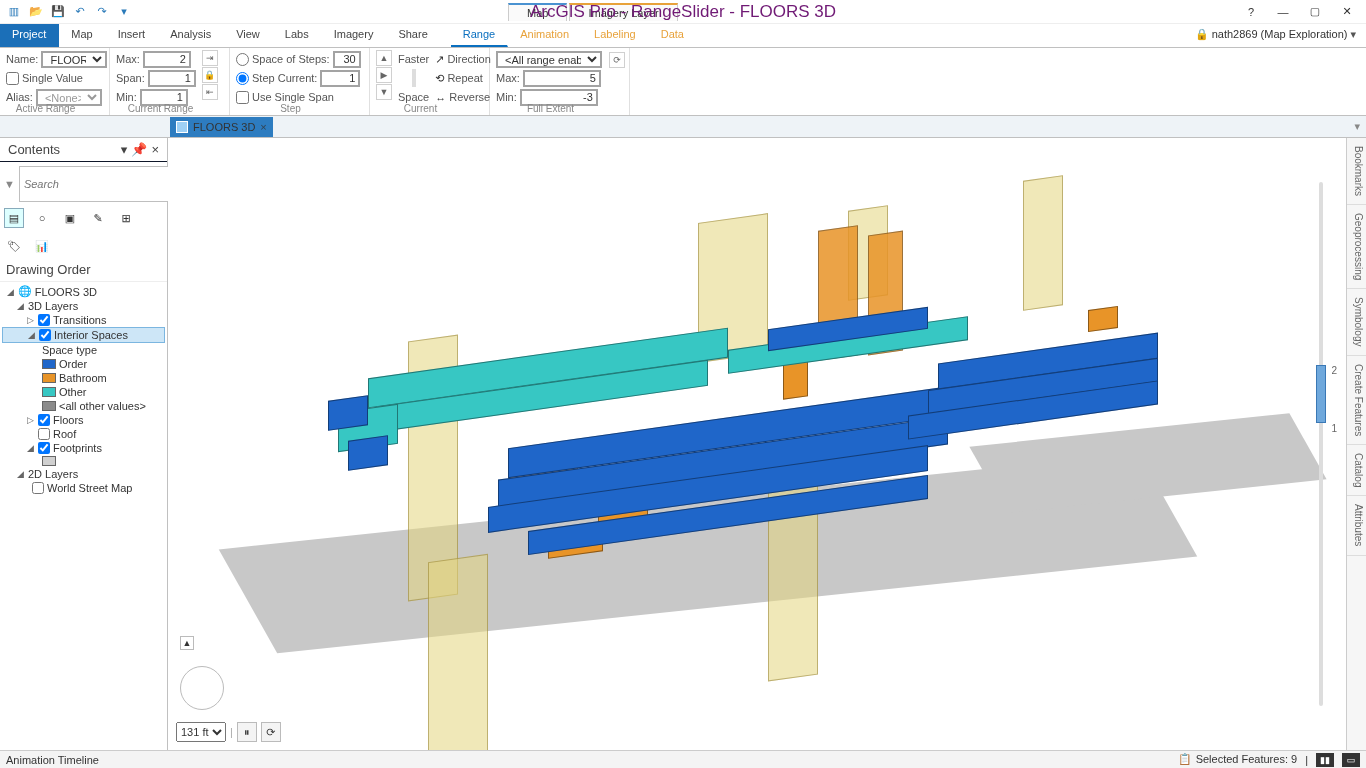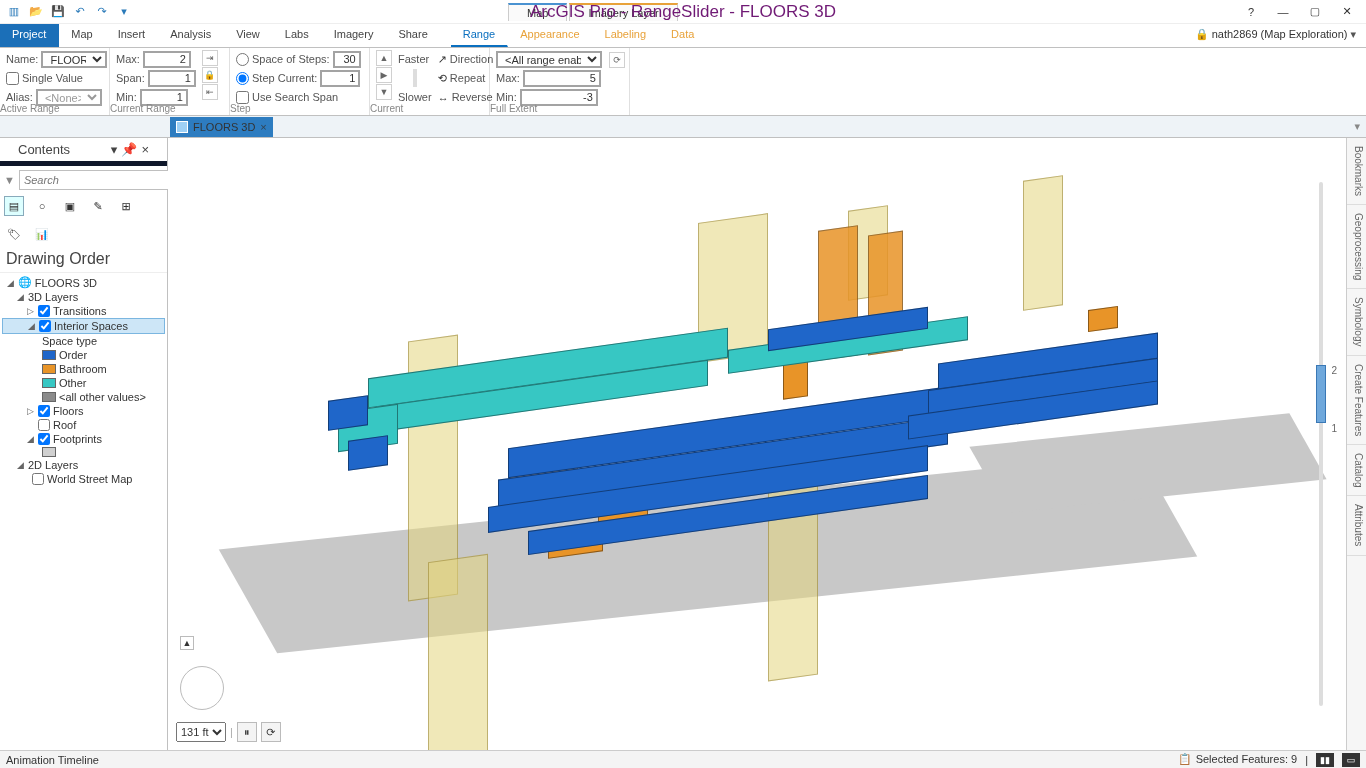--- a/index.html
+++ b/index.html
@@ -19,44 +19,44 @@
 .ribbon-tabs{height:24px;display:flex;align-items:stretch;border-bottom:1px solid #c0c0c0}
 .rtab{padding:4px 12px;cursor:pointer;color:#444;border-right:1px solid transparent}
 .rtab.project{background:#1b6fb8;color:#fff;font-weight:400}
 .rtab.active{color:#0a6fbf;border-bottom:2px solid #0a6fbf}
 .ctx-range{color:#4992d1}
 .ctx-app{color:#e8a23a}
 .user-info{margin-left:auto;padding:4px 10px;color:#555}
 
 .ribbon{height:68px;display:flex;border-bottom:1px solid #c0c0c0;background:#fff}
 .rgrp{border-right:1px solid #e0e0e0;padding:2px 6px 0;display:flex;flex-direction:column;position:relative}
-.rgrp-label{position:absolute;bottom:0;left:0;right:18px;text-align:left;font-size:10px;color:#888;padding-bottom:1px}
+.rgrp-label{position:absolute;bottom:0;left:0;right:18px;text-align:center;font-size:10px;color:#888;padding-bottom:1px}
 .rg-body{display:flex;gap:6px;flex:1}
 .fld{display:flex;align-items:center;gap:3px;height:18px}
 .fld label{font-size:11px;color:#555;white-space:nowrap}
 .fld input,.fld select{height:17px;border:2px solid #a3a3a3;padding:0 3px;font-size:11px;background:#fff}
 .fld input{text-align:right}
 .mini-btn{width:16px;height:16px;border:1px solid #d0d0d0;display:flex;align-items:center;justify-content:center;cursor:pointer;font-size:9px;color:#666}
 .col{display:flex;flex-direction:column;gap:1px}
 
 .doctabs{height:22px;background:#eef3f7;border-bottom:1px solid #c0c0c0;display:flex;align-items:center}
 .doctab{background:#2d7cc0;color:#fff;padding:2px 6px 2px 6px;display:flex;align-items:center;gap:5px;height:20px}
 .doctab .x{cursor:pointer;opacity:.8}
 .doctab-icon{width:12px;height:12px;background:#9ed0f5;border:1px solid #fff}
 
 .workspace{position:absolute;top:138px;bottom:18px;left:0;right:0;display:flex}
 .contents-pane{width:168px;border-right:1px solid #c0c0c0;display:flex;flex-direction:column;background:#fff}
-.pane-title{padding:4px 18px;border-bottom:5px solid #0f172a;display:flex;align-items:center}
+.pane-title{padding:4px 8px;border-bottom:1px solid #0f172a;display:flex;align-items:center}
 .pane-title span{font-size:13px;color:#444}
 .pane-title .ctrls{margin-left:auto;display:flex;gap:4px;color:#777}
 .searchbar{display:flex;padding:4px;gap:4px;align-items:center}
-.searchbar input{flex:1;height:20px;border:1px solid #bfbfbf;padding:0 4px;font-style:italic;color:#999}
+.searchbar input{flex:1;height:36px;border:1px solid #bfbfbf;padding:0 4px;font-style:italic;color:#999}
 .toc-tools{padding:2px 4px;display:flex;flex-wrap:wrap;gap:8px}
 .toc-tool{width:20px;height:20px;display:flex;align-items:center;justify-content:center;cursor:pointer}
-.drawing-order{padding:4px 6px;font-size:16px;color:#444;border-bottom:1px solid #eee}
+.drawing-order{padding:4px 6px;font-size:13px;color:#444;border-bottom:1px solid #eee}
 .tree{flex:1;overflow:auto;padding:2px 2px}
 .tn{padding:1px 0 1px 4px;display:flex;align-items:center;gap:3px;white-space:nowrap}
 .tn .exp{width:9px;text-align:center;color:#666;cursor:pointer;font-size:9px}
 .tn input[type=checkbox]{width:12px;height:12px}
 .tn.sel{background:#cde6f7;border:1px solid #7bb6e0}
 .swatch{width:14px;height:10px;border:1px solid #666;display:inline-block}
 
 .mapview{flex:1;position:relative;background:#fff;overflow:hidden}
 .sidetabs{position:absolute;right:0;top:0;bottom:0;width:20px;background:#f6f6f6;border-left:1px solid #ccc;display:flex;flex-direction:column}
 .sidetab{writing-mode:vertical-rl;padding:8px 2px;font-size:10px;color:#666;border-bottom:1px solid #ddd;cursor:pointer;text-align:center}
@@ -110,21 +110,21 @@
   <div class="rtab project">Project</div>
   <div class="rtab">Map</div>
   <div class="rtab">Insert</div>
   <div class="rtab">Analysis</div>
   <div class="rtab">View</div>
   <div class="rtab">Labs</div>
   <div class="rtab">Imagery</div>
   <div class="rtab">Share</div>
   <div style="width:10px"></div>
   <div class="rtab active ctx-range">Range</div>
-  <div class="rtab ctx-app">Appearance</div>
+  <div class="rtab ctx-app">Animation</div>
   <div class="rtab ctx-app">Labeling</div>
   <div class="rtab ctx-app">Data</div>
   <div class="user-info">🔒 <span>nath2869 (Map Exploration)</span> ▾</div>
 </div>
 
 <div class="ribbon">
   <div class="rgrp" style="width:110px">
     <div class="col">
       <div class="fld">
           <label>Name:</label>
@@ -172,39 +172,39 @@
           <label>Space of Steps:</label>
           <input style="width: 28px;" value="30">
         </div>
       <div class="fld">
           <input type="radio" checked="" style="">
           <label>Step Current:</label>
           <input style="width: 40px;" value="1">
         </div>
       <div class="fld">
           <input type="checkbox" style="">
-          <label>Use Search Span</label>
+          <label>Use Single Span</label>
         </div>
     </div>
     <div class="rgrp-label">Step</div>
   </div>
   <div class="rgrp" style="width:120px">
     <div class="rg-body">
       <div class="col" style="align-items:center">
         <div class="mini-btn">▲</div>
         <div class="mini-btn">▶</div>
         <div class="mini-btn">▼</div>
       </div>
       <div class="col">
         <div class="fld">
             <label>Faster</label>
           </div>
         <div style="height:18px;width:4px;background:#ddd;margin:0 auto"></div>
         <div class="fld">
-            <label>Slower</label>
+            <label>Space</label>
           </div>
       </div>
       <div class="col">
         <div class="fld">↗ <label>Direction</label></div>
         <div class="fld">⟲ <label>Repeat</label></div>
         <div class="fld">↔ <label>Reverse</label></div>
       </div>
     </div>
     <div class="rgrp-label">Current</div>
   </div>

